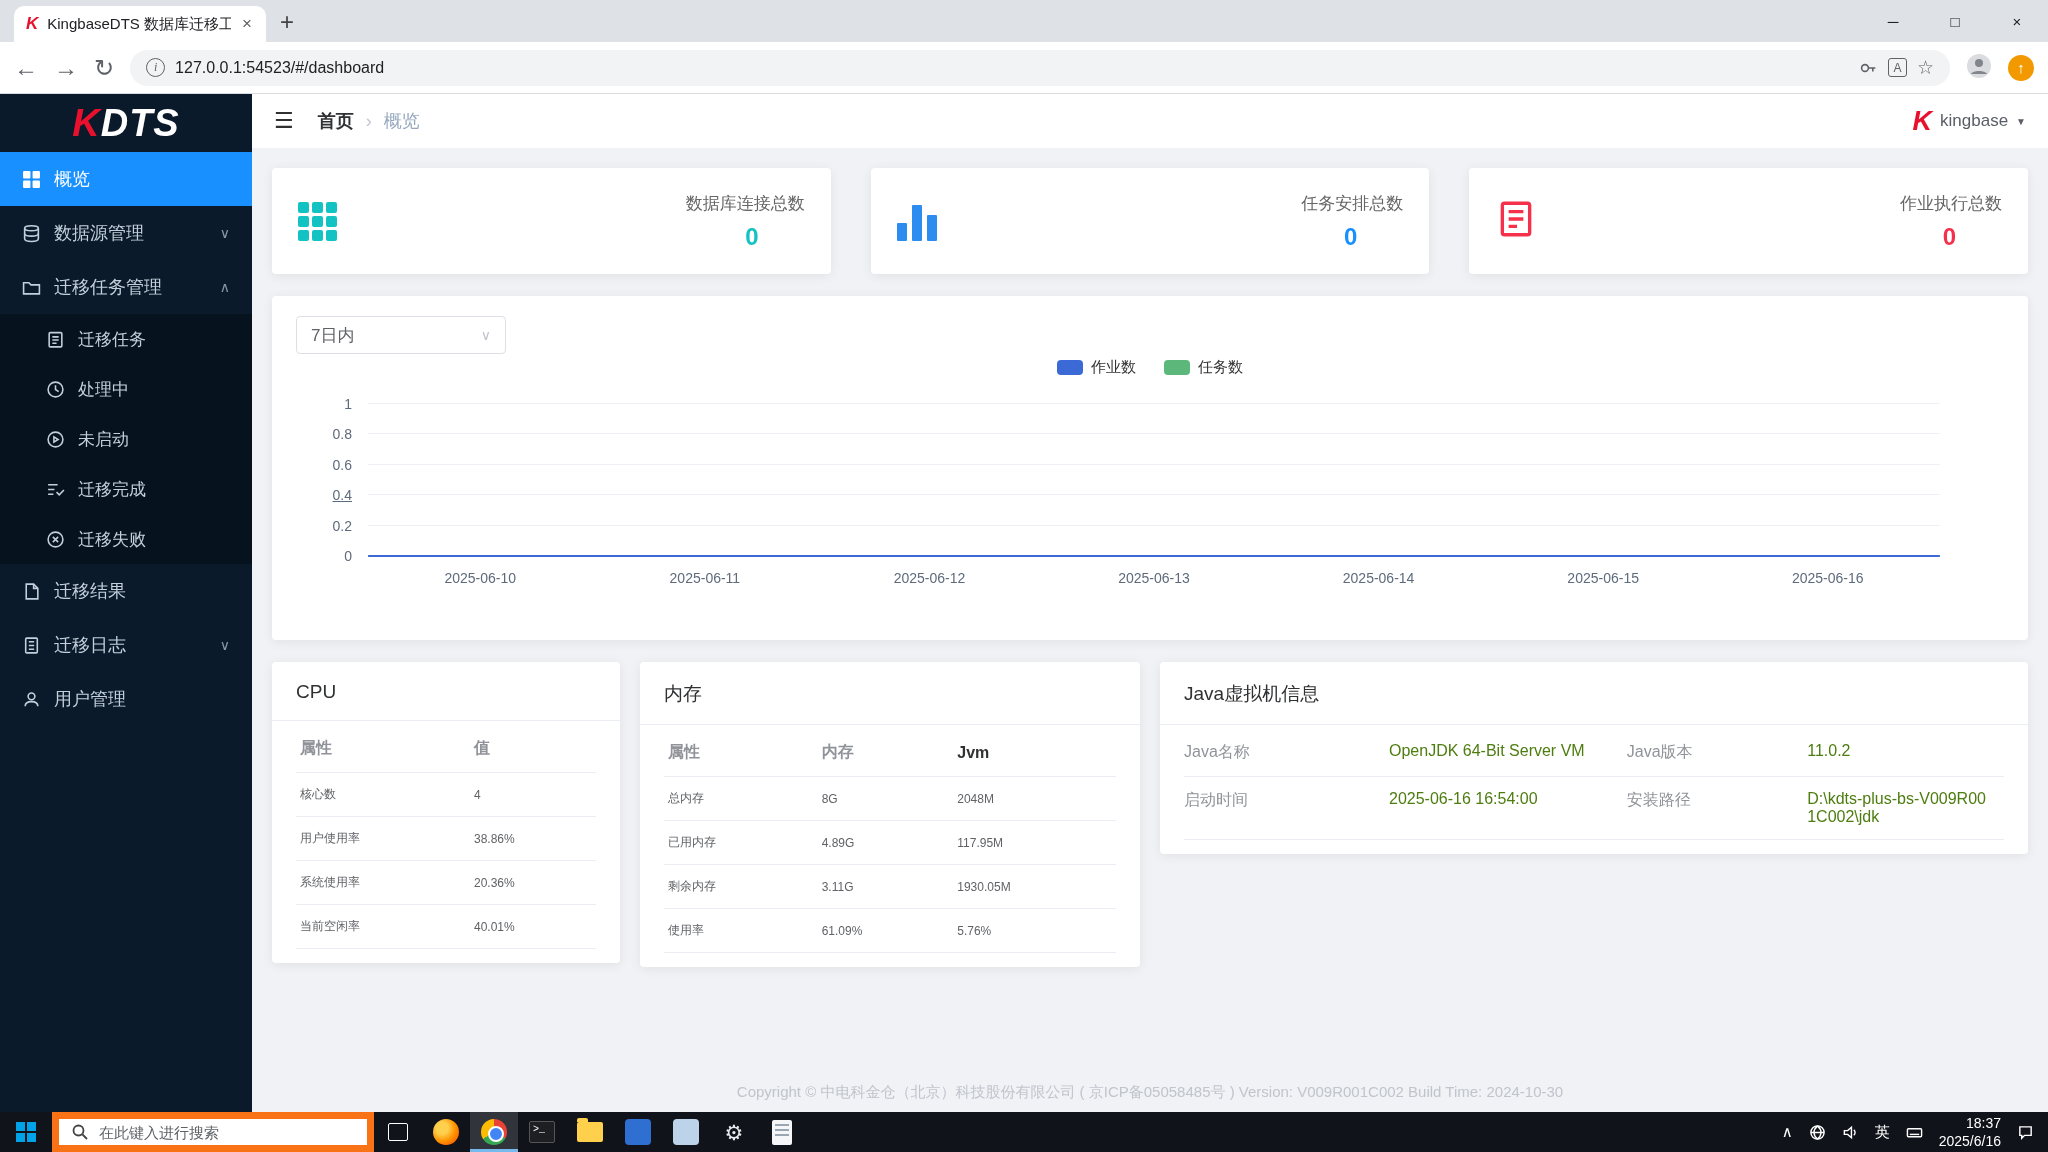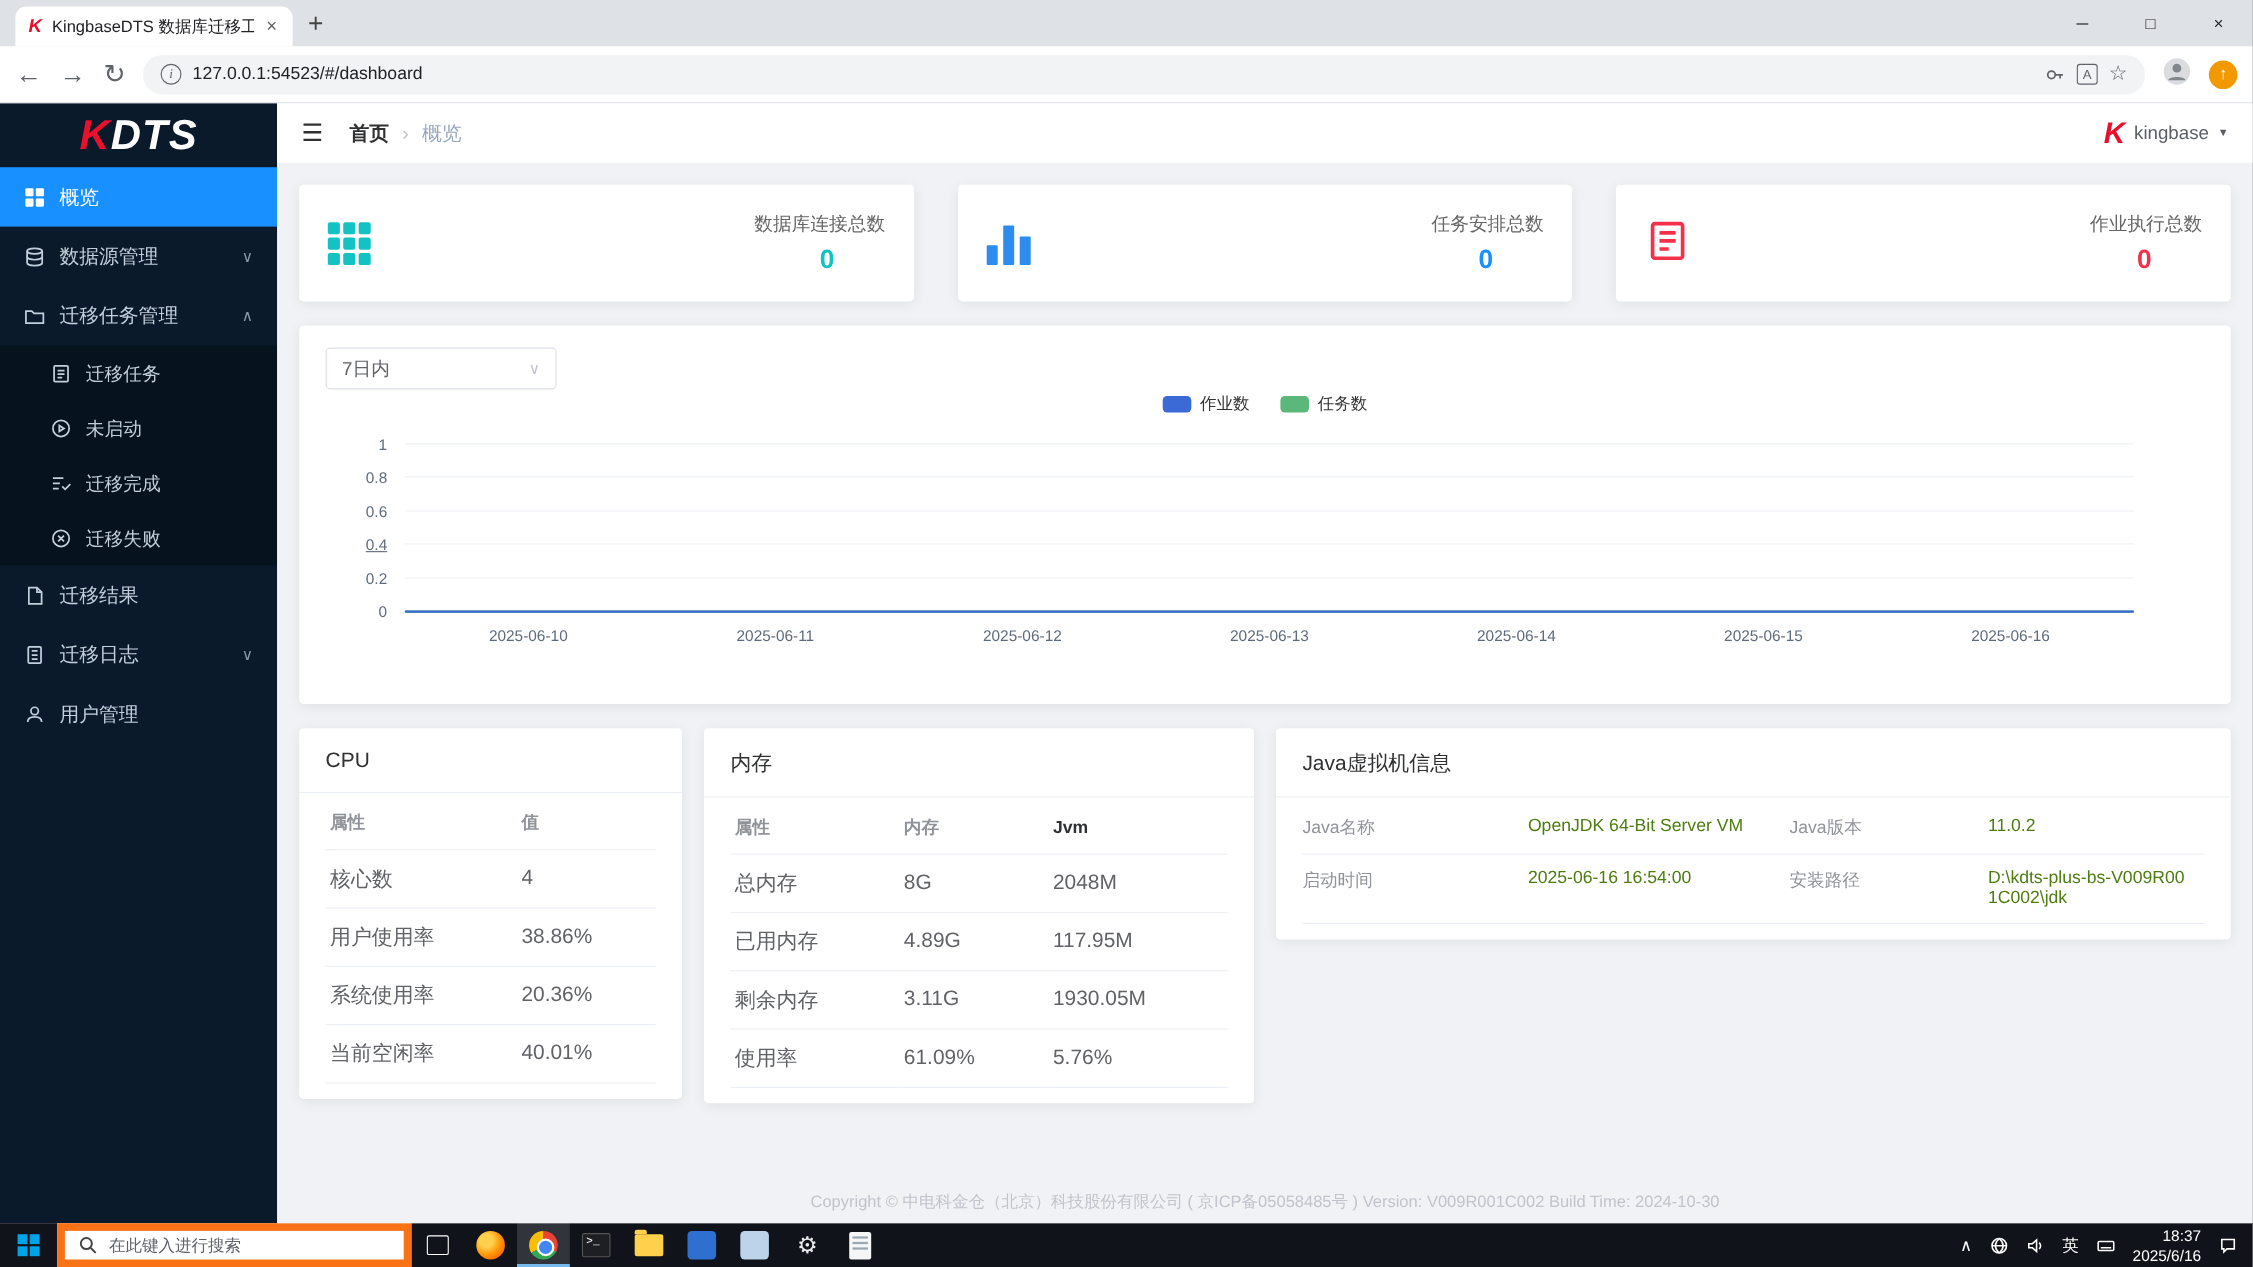--- a/index.html
+++ b/index.html
@@ -86,21 +86,21 @@
   .xtick{flex:1;text-align:center;font-size:14px;color:#5e6b7c;white-space:nowrap;}
 
   .bottom-row{margin-top:22px;display:flex;gap:20px;align-items:flex-start;}
   .info-card{background:#fff;border-radius:4px;box-shadow:0 2px 12px rgba(0,0,0,.07);}
   .cpu-card{width:348px;}
   .mem-card{width:500px;}
   .jvm-card{flex:1;}
   .card-title{padding:19px 24px 17px;font-size:19px;color:#303133;border-bottom:1px solid #ebeef5;}
   .info-table{width:calc(100% - 48px);margin:4px 24px 14px;border-collapse:collapse;}
   .info-table th{font-size:16px;color:#909399;text-align:left;font-weight:600;padding:13px 4px;border-bottom:1px solid #ebeef5;}
-  .info-table td{font-size:19px;color:#606266;padding:13px 4px;border-bottom:1px solid #ebeef5;}
+  .info-table td{font-size:12px;color:#606266;padding:13px 4px;border-bottom:1px solid #ebeef5;}
   .cpu-card th:nth-child(1),.cpu-card td:nth-child(1){width:58%;}
   .mem-card th:nth-child(1){width:34%;}
   .mem-card th:nth-child(2){width:30%;}
   .mem-card th:nth-child(3){color:#303133;}
   .jvm-body{padding:4px 0 14px;}
   .jvm-row{display:grid;grid-template-columns:25% 29% 22% 24%;padding:13px 0;border-bottom:1px solid #ebeef5;margin:0 24px;font-size:16px;align-items:start;}
   .jvm-label{color:#909399;}
   .jvm-value{color:#4d7c0f;word-break:break-all;padding-right:16px;}
 
   .footer{position:absolute;bottom:10px;left:0;right:0;text-align:center;color:#c0c4cc;font-size:15px;}
@@ -225,20 +225,29 @@
                   <rect x="3" y="2.5" width="12" height="13.5" rx="1"></rect>
                   <path d="M6 6.5h6M6 9.5h6M6 12.5h4"></path>
                 </svg>
               </span>
             <span>迁移任务</span>
           </div>
           <div class="menu-item">
             <span class="mi-icon">
                 <svg viewBox="0 0 18 18">
                   <circle cx="9" cy="9" r="7"></circle>
+                  <path d="M9 5v4l3 2"></path>
+                </svg>
+              </span>
+            <span>处理中</span>
+          </div>
+          <div class="menu-item">
+            <span class="mi-icon">
+                <svg viewBox="0 0 18 18">
+                  <circle cx="9" cy="9" r="7"></circle>
                   <path d="M7.5 6.5l4 2.5-4 2.5z"></path>
                 </svg>
               </span>
             <span>未启动</span>
           </div>
           <div class="menu-item">
             <span class="mi-icon">
                 <svg viewBox="0 0 18 18">
                   <path d="M2 4.5h9M2 9h6M2 13.5h5"></path>
                   <path d="M10 11.5l2.5 2.5L17 9.5"></path>

